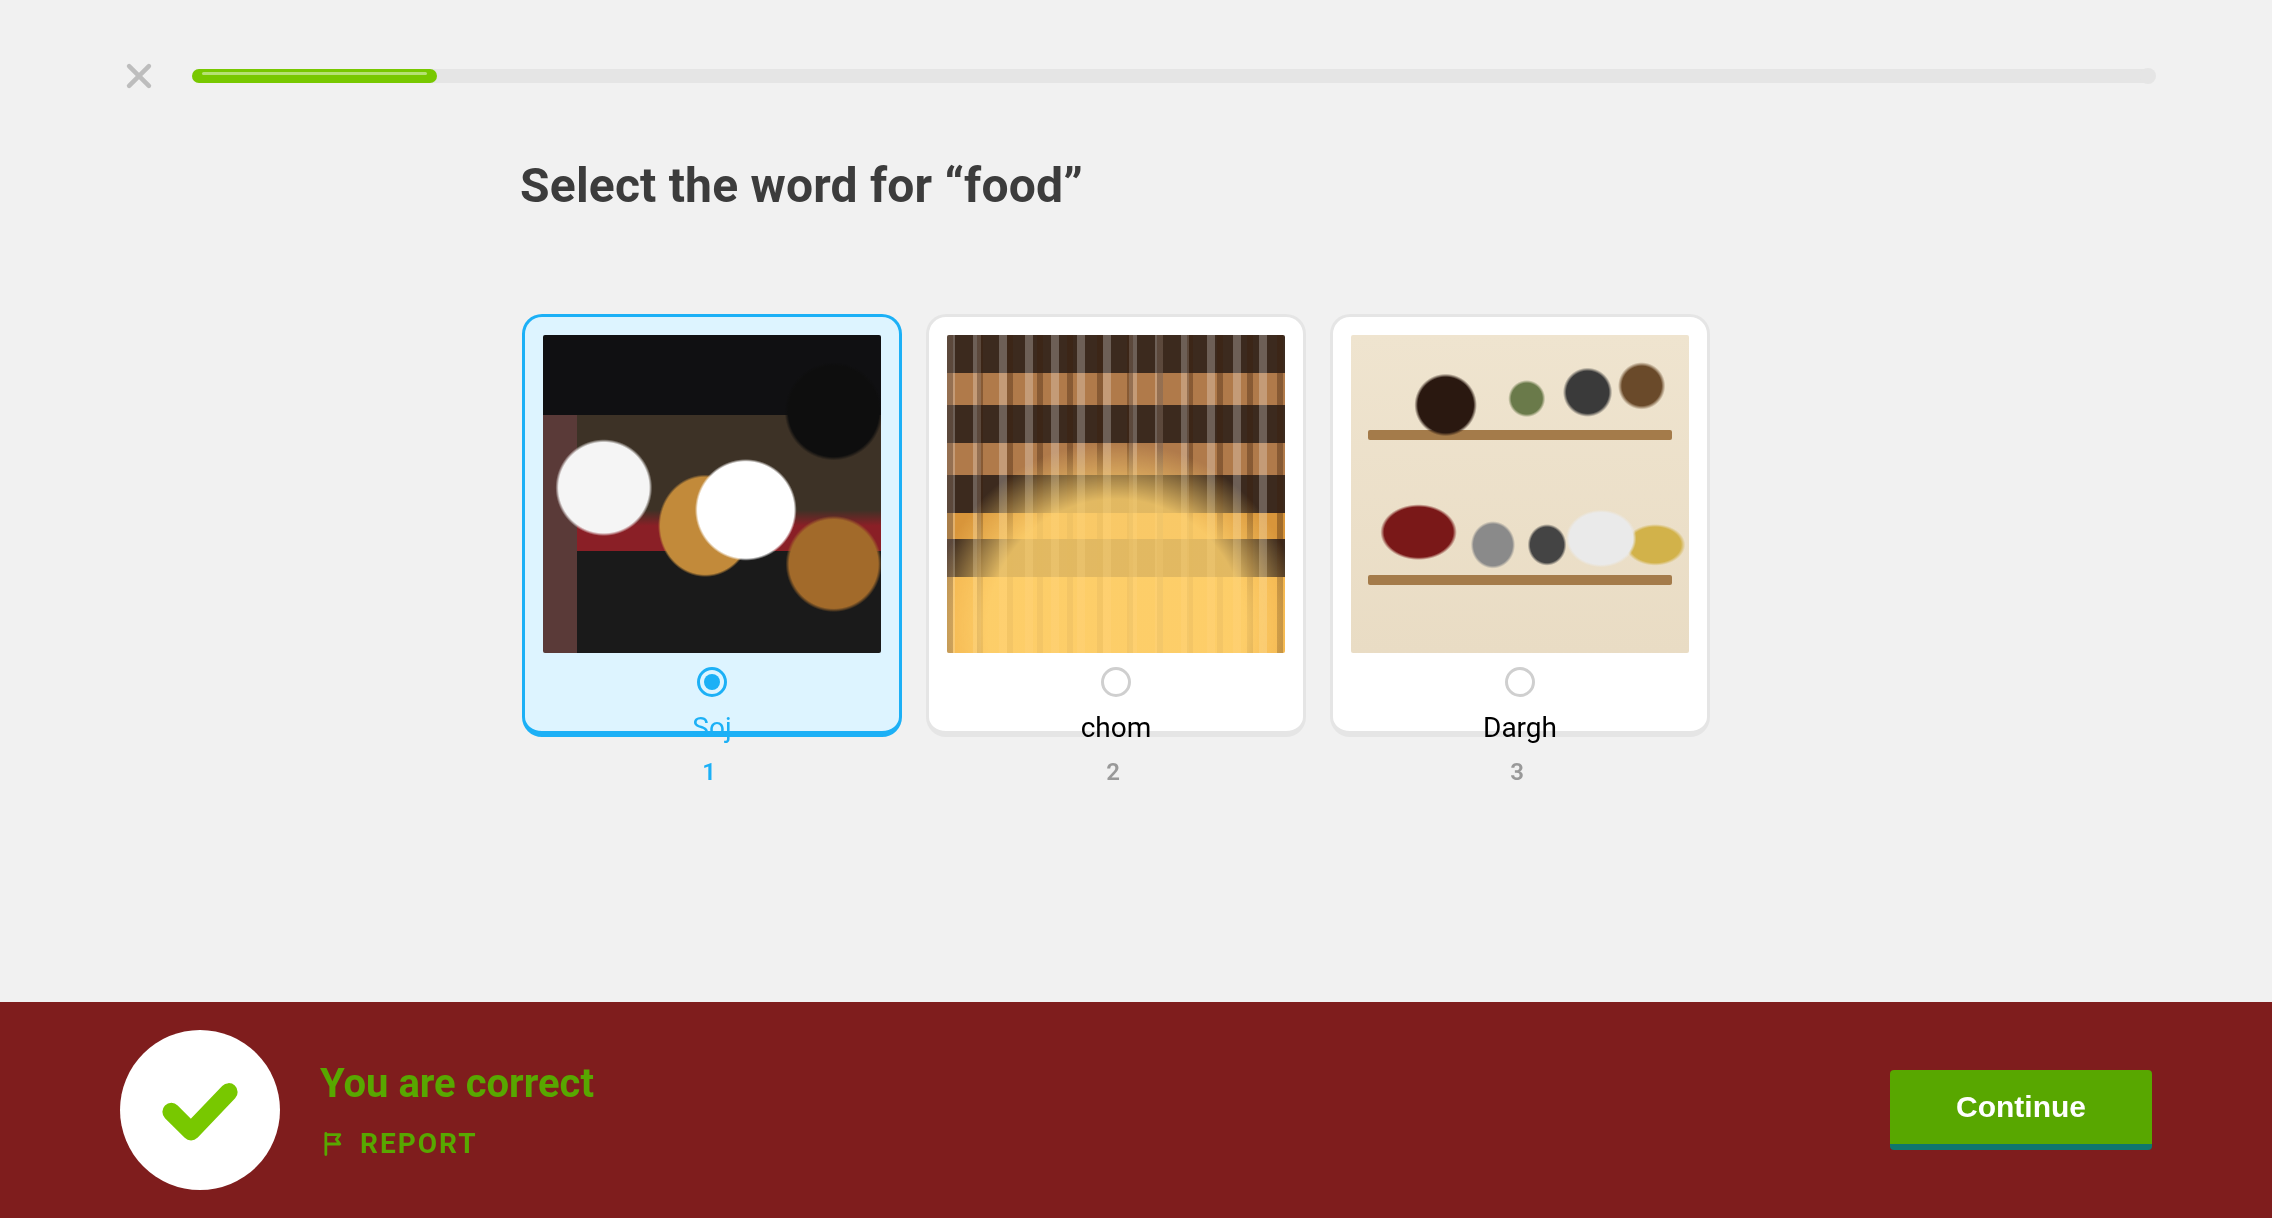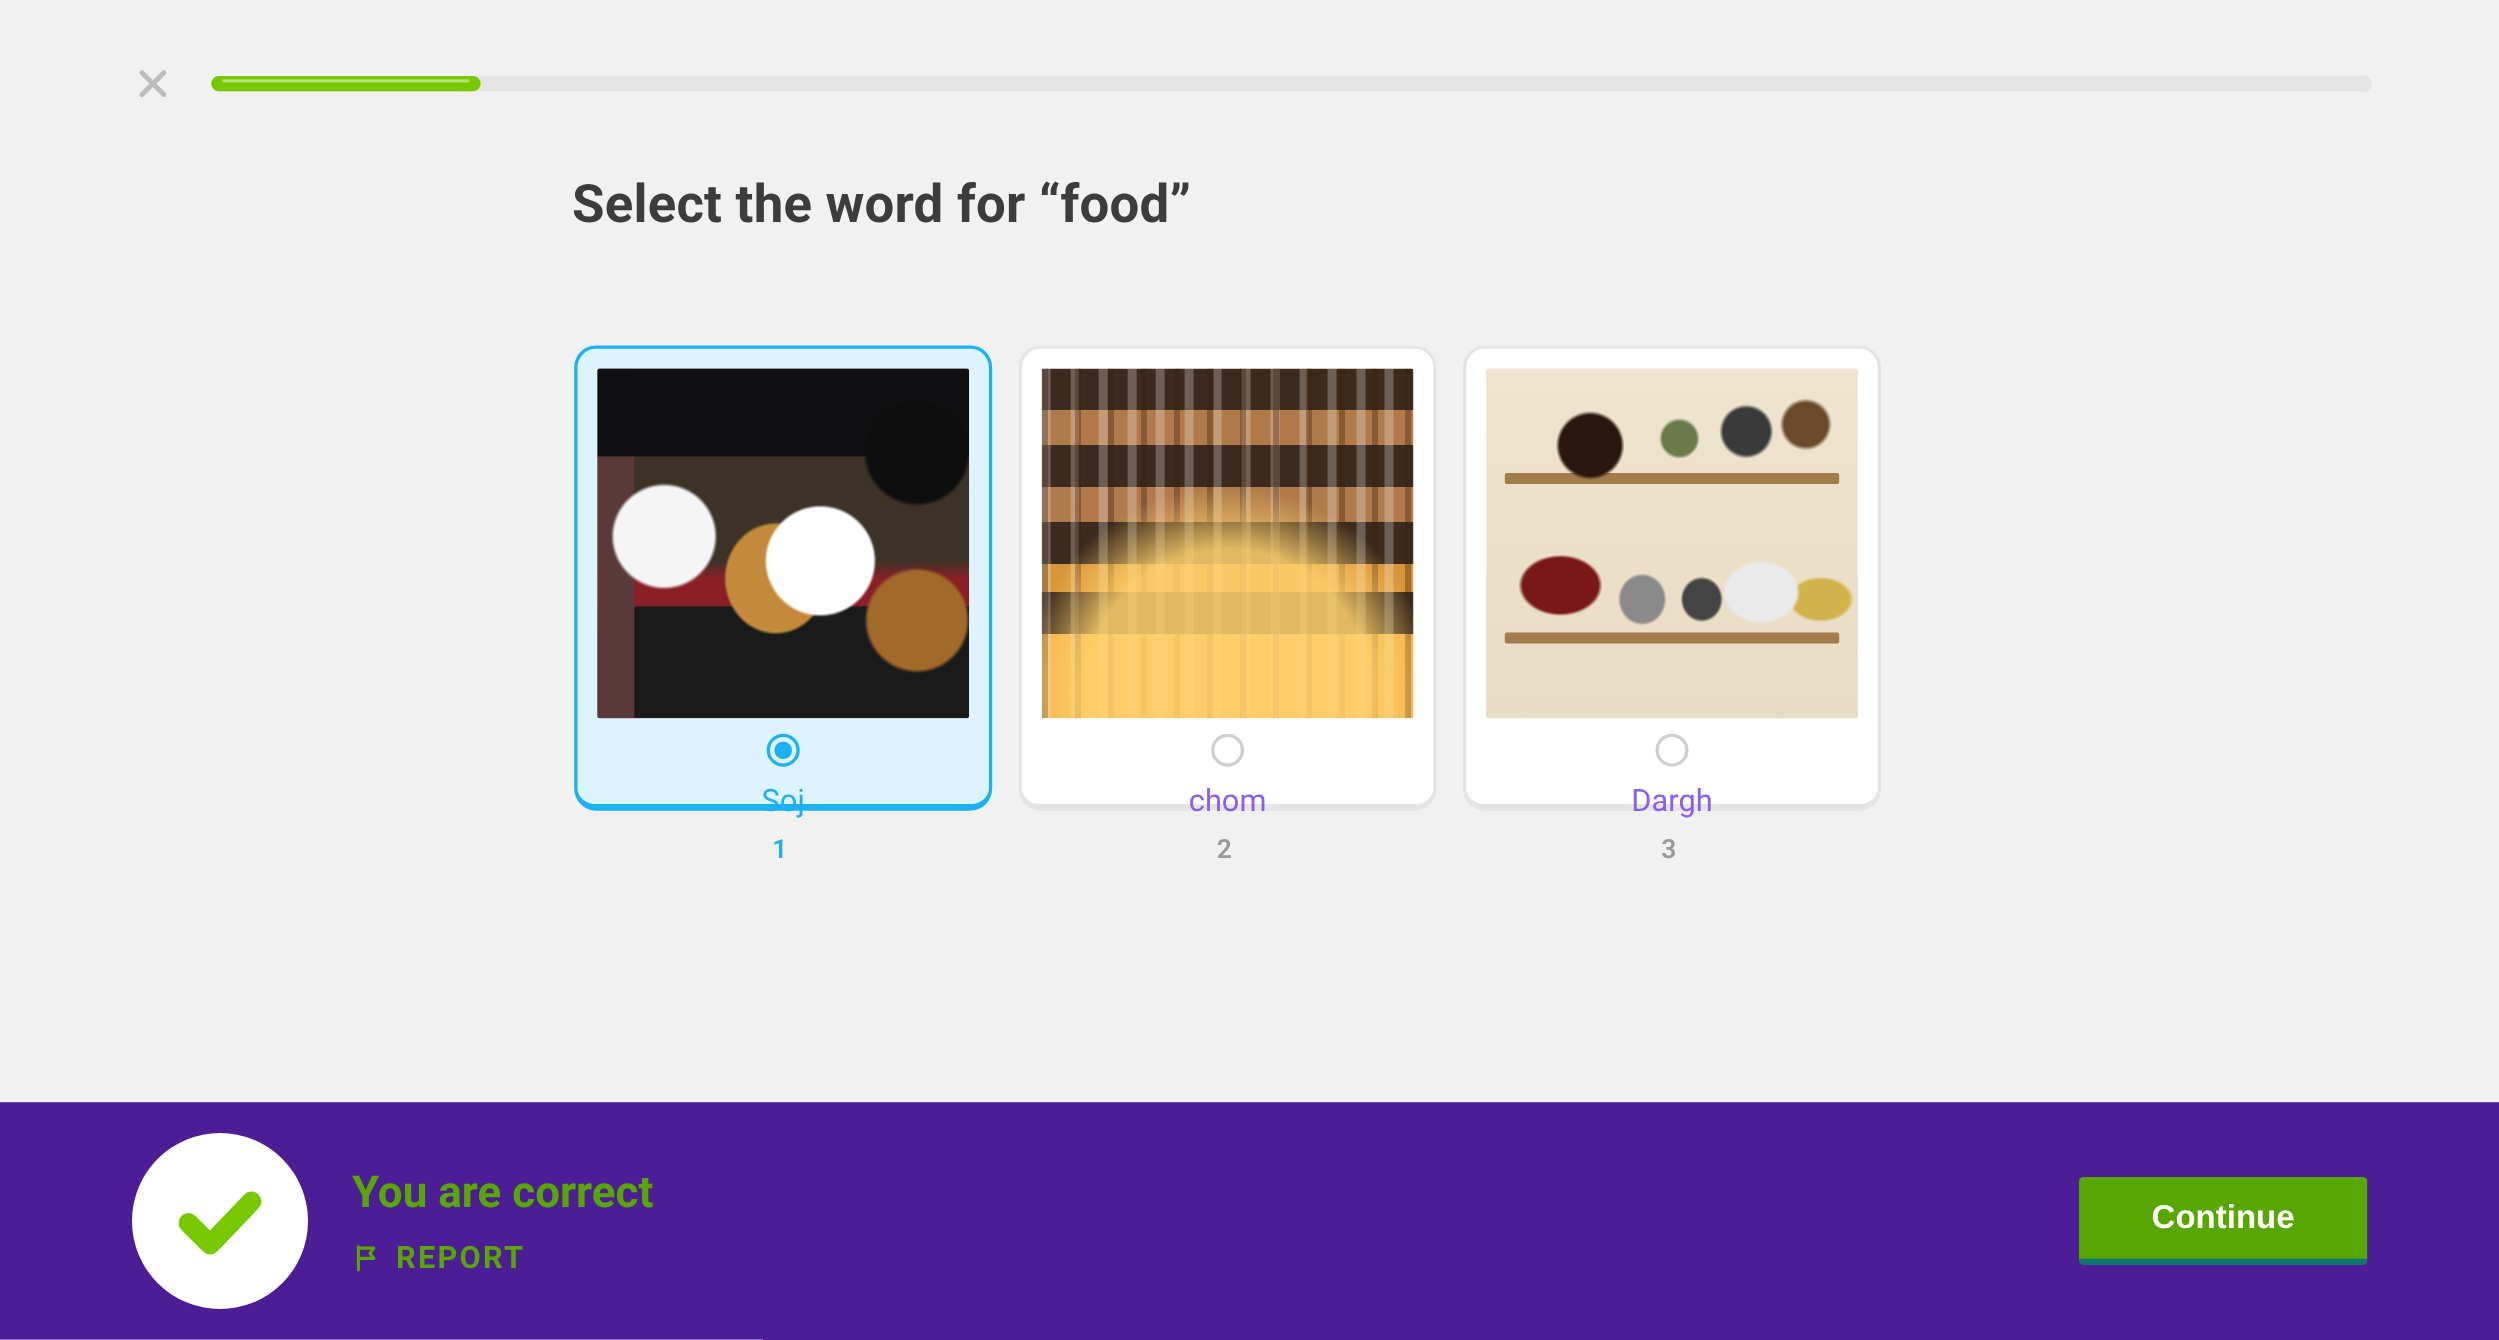--- a/index.html
+++ b/index.html
@@ -112,38 +112,38 @@
     border: 3px solid #cfcfcf;
     flex: 0 0 auto;
     display:flex; align-items:center; justify-content:center;
   }
   .card.selected .radio { border-color: #1cb0f6; }
   .card.selected .radio::after{
     content:""; width:16px; height:16px; border-radius:50%; background:#1cb0f6;
   }
   .card .label {
     font-size: 28px;
-    color: #8b5cf6;
+    color: #000000;
     flex: 1 1 auto;
   }
   .card.selected .label { color: #1cb0f6; }
   .card .num {
     font-size: 24px;
     color: #999;
     font-weight: 600;
     padding-right: 6px;
   }
   .card.selected .num { color: #1cb0f6; }
 
   
   .banner {
     position: absolute;
     left: 0; right: 0; bottom: 0;
     height: 216px;
-    background: #4c1d95;
+    background: #7f1d1d;
     display: flex;
     align-items: center;
     padding-left: 120px;
     padding-right: 120px;
   }
   .check-circle {
     width: 160px; height: 160px; border-radius: 50%;
     background: #ffffff;
     display: flex; align-items: center; justify-content: center;
     flex: 0 0 auto;

